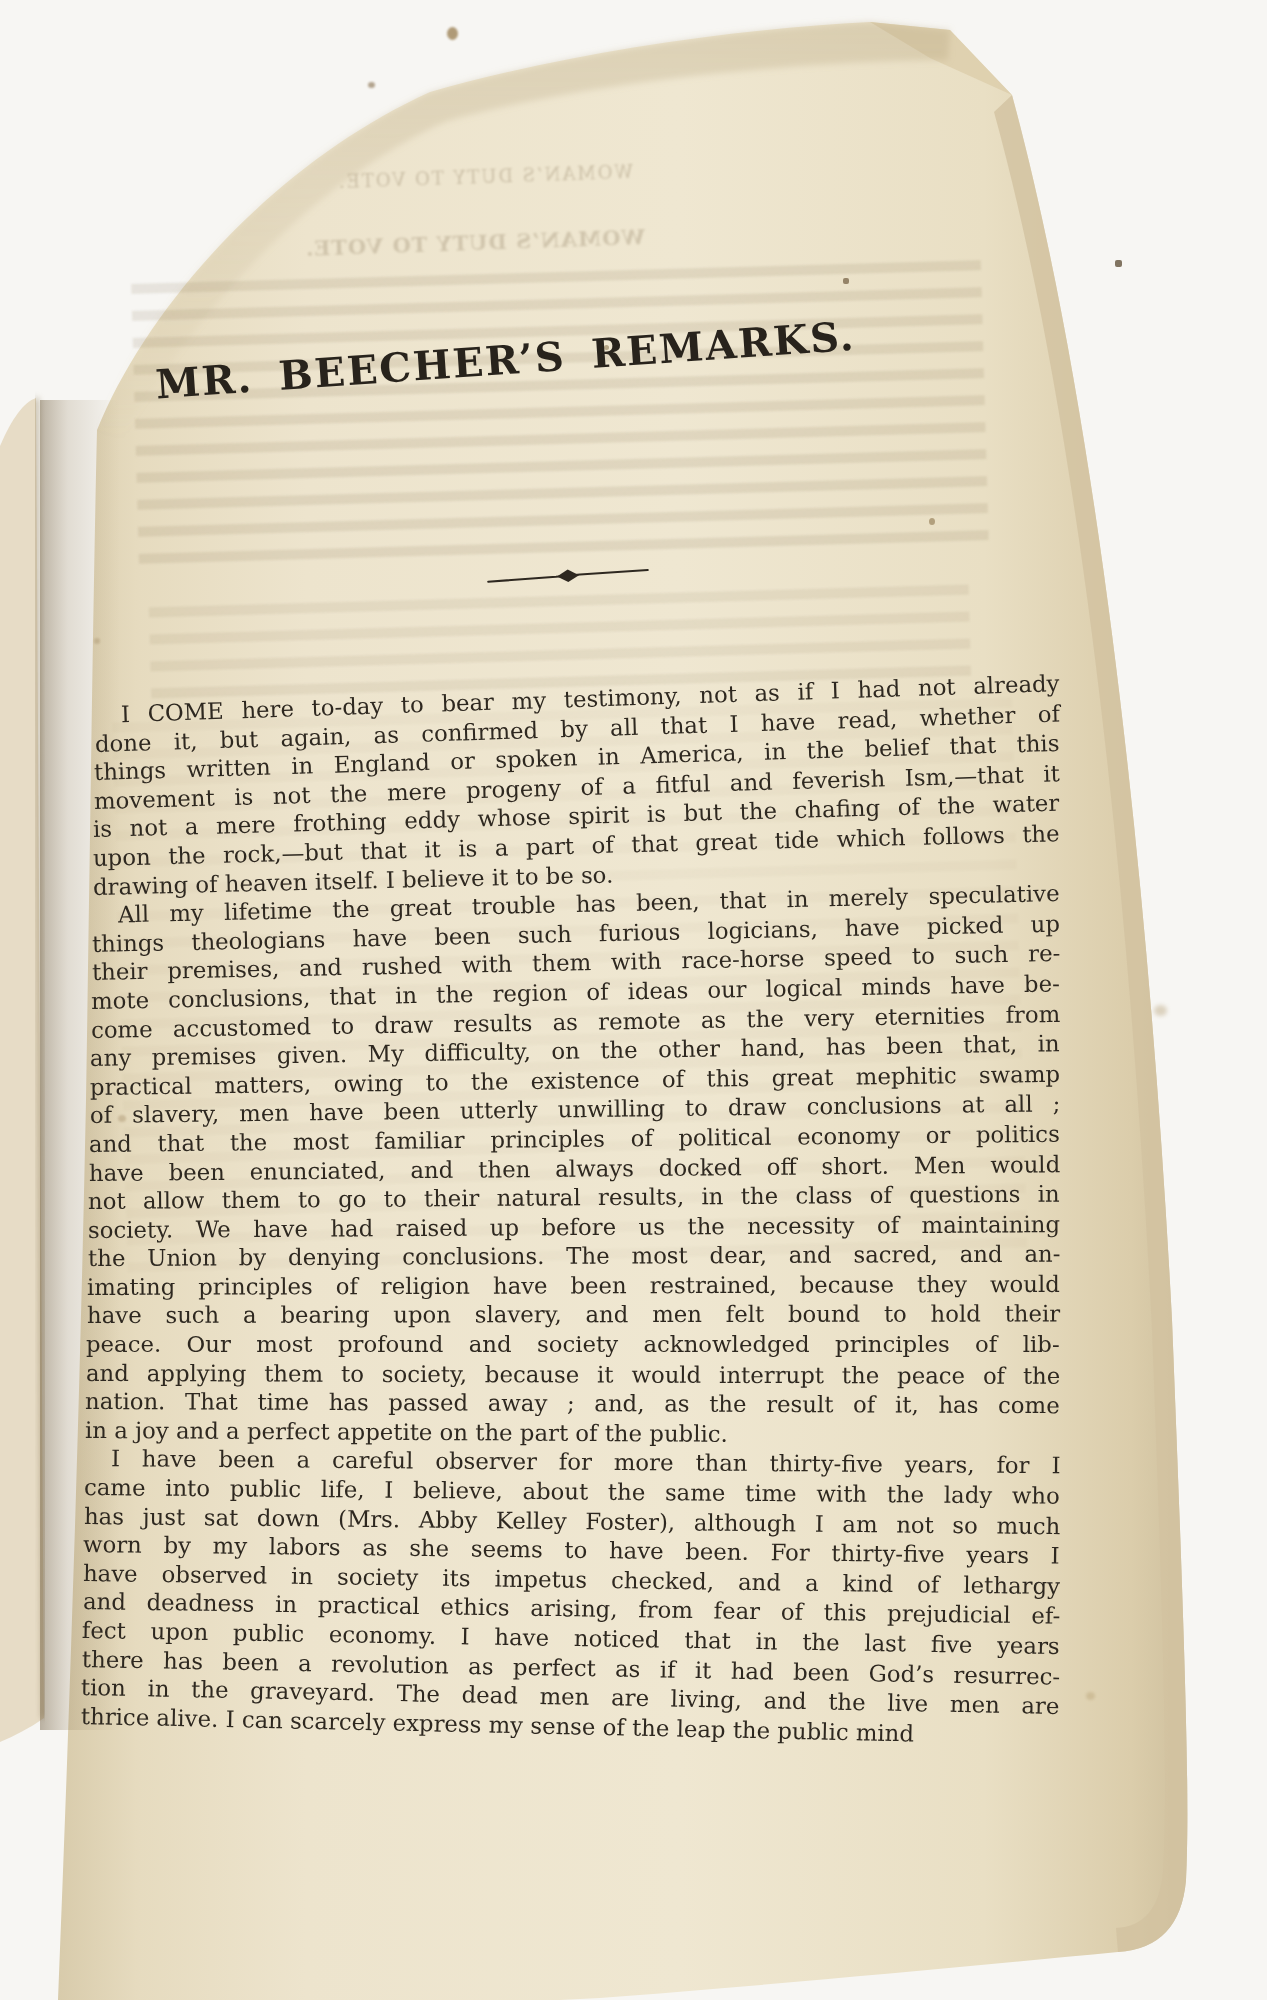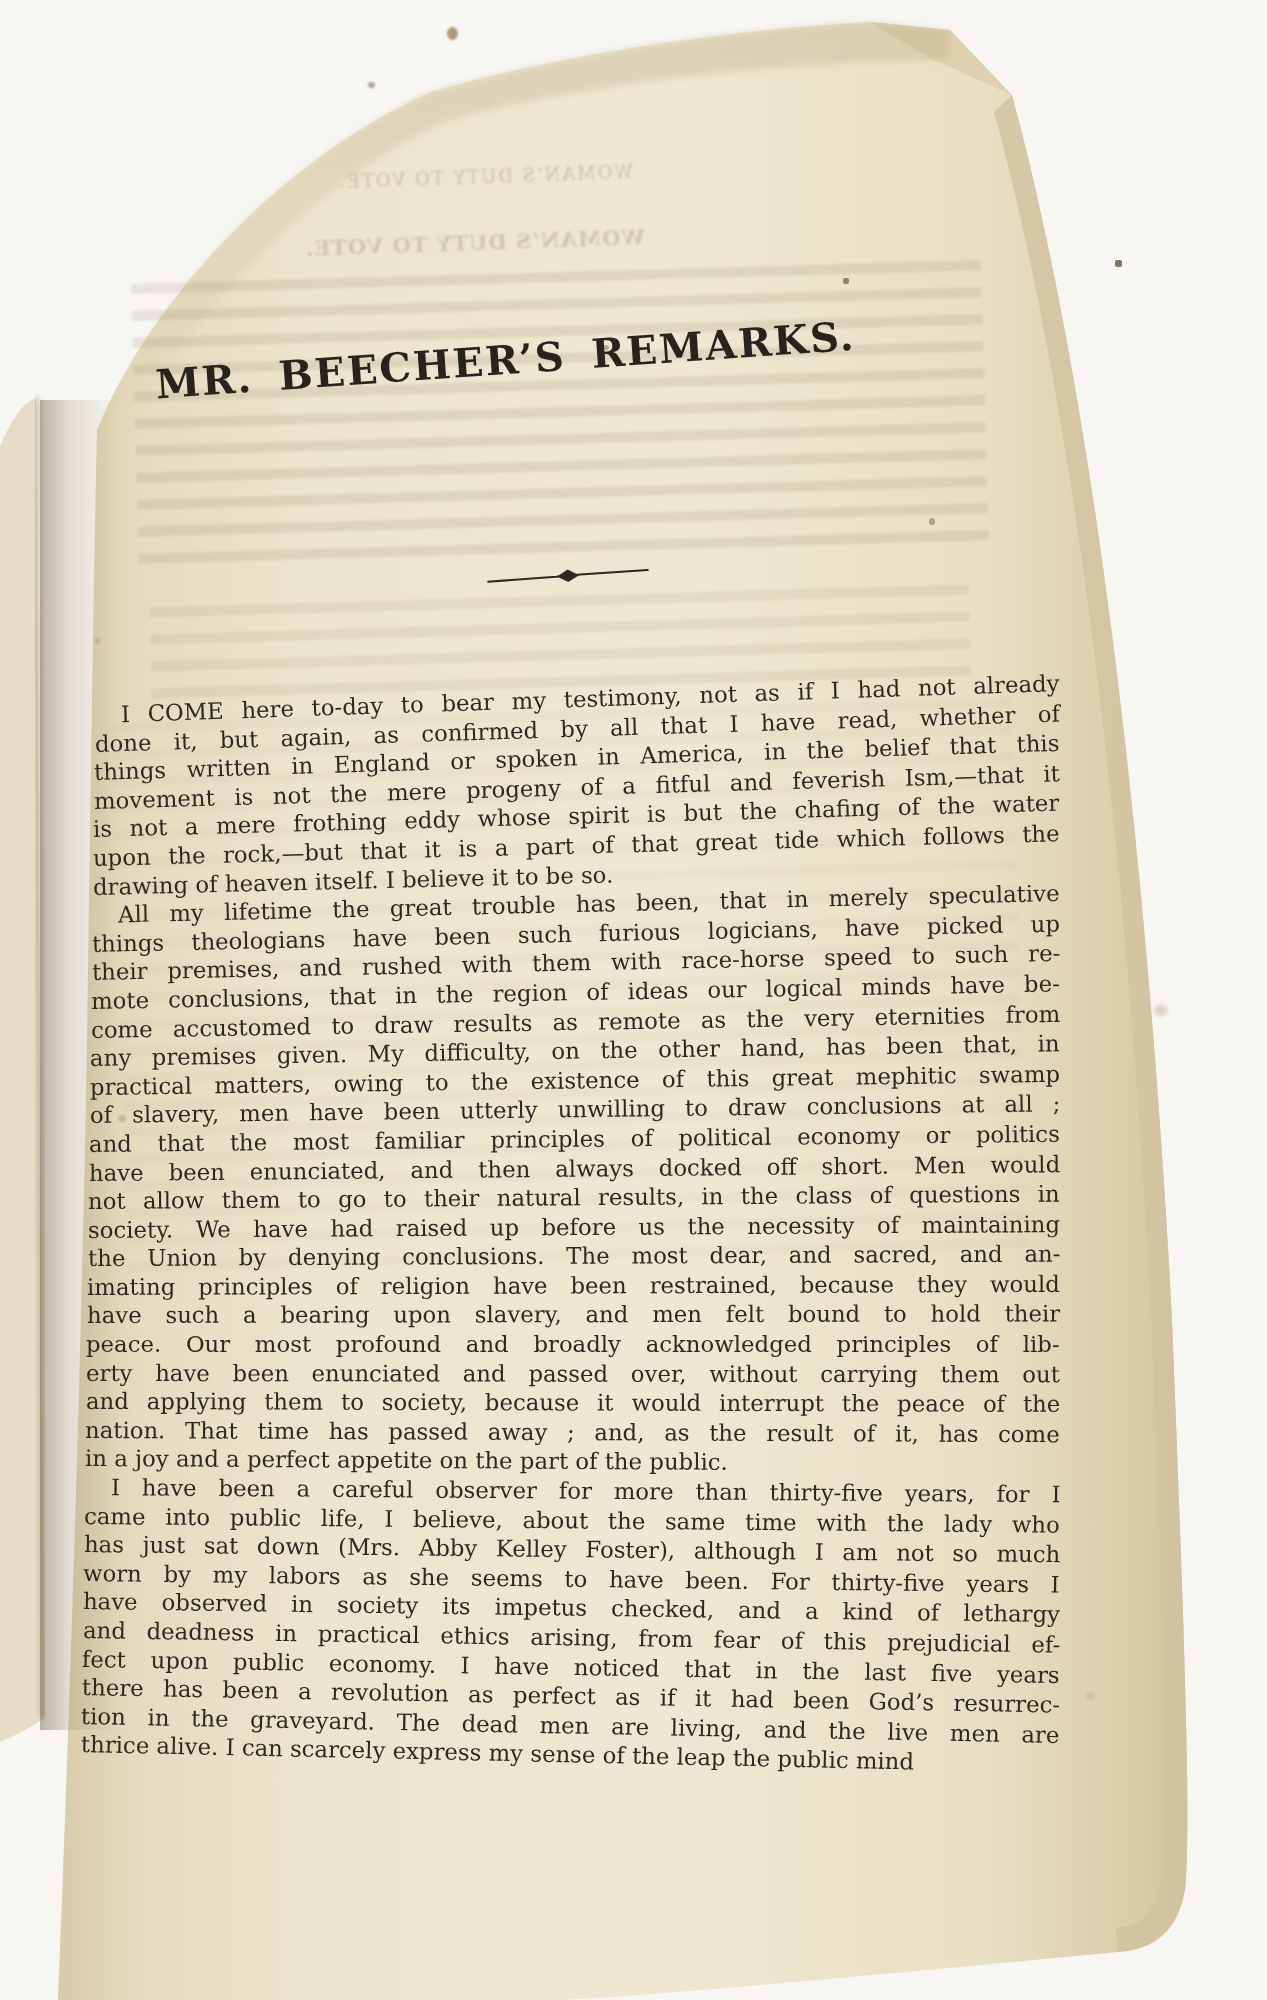--- a/index.html
+++ b/index.html
@@ -139,22 +139,21 @@
       <div class="line" style="transform: rotate(-0.87deg); margin-left: 5.3px;">any premises given.  My difficulty, on the other hand, has been that, in</div>
       <div class="line" style="transform: rotate(-0.78deg); margin-left: 4.9px;">practical matters, owing to the existence of this great mephitic swamp</div>
       <div class="line" style="transform: rotate(-0.69deg); margin-left: 4.6px;">of slavery, men have been utterly unwilling to draw conclusions at all ;</div>
       <div class="line" style="transform: rotate(-0.61deg); margin-left: 4.2px;">and that the most familiar principles of political economy or politics</div>
       <div class="line" style="transform: rotate(-0.52deg); margin-left: 3.8px;">have been enunciated, and then always docked off short.  Men would</div>
       <div class="line" style="transform: rotate(-0.44deg); margin-left: 3.4px;">not allow them to go to their natural results, in the class of questions in</div>
       <div class="line" style="transform: rotate(-0.35deg); margin-left: 3px;">society.  We have had raised up before us the necessity of maintaining</div>
       <div class="line" style="transform: rotate(-0.26deg); margin-left: 2.6px;">the Union by denying conclusions.  The most dear, and sacred, and an-</div>
       <div class="line" style="transform: rotate(-0.18deg); margin-left: 2.2px;">imating principles of religion have been restrained, because they would</div>
       <div class="line" style="transform: rotate(-0.09deg); margin-left: 1.8px;">have such a bearing upon slavery, and men felt bound to hold their</div>
-      <div class="line" style="transform: rotate(-0.01deg); margin-left: 1.4px;">peace.  Our most profound and broadly acknowledged principles of lib-</div>
-      <div class="line" style="transform: rotate(0.08deg); margin-left: 1.1px;">erty have been enunciated and passed over, without carrying them out</div>
+      <div class="line" style="transform: rotate(-0.01deg); margin-left: 1.4px;">peace.  Our most profound and society acknowledged principles of lib-</div>
       <div class="line" style="transform: rotate(0.17deg); margin-left: 0.7px;">and applying them to society, because it would interrupt the peace of the</div>
       <div class="line" style="transform: rotate(0.25deg); margin-left: 0.3px;">nation.  That time has passed away ; and, as the result of it, has come</div>
       <div class="line last" style="transform: rotate(0.34deg); margin-left: -0.1px;">in a joy and a perfect appetite on the part of the public.</div>
       <div class="line first" style="transform: rotate(0.43deg); margin-left: -0.5px;">I have been a careful observer for more than thirty-five years, for I</div>
       <div class="line" style="transform: rotate(0.51deg); margin-left: -0.9px;">came into public life, I believe, about the same time with the lady who</div>
       <div class="line" style="transform: rotate(0.6deg); margin-left: -1.3px;">has just sat down (Mrs. Abby Kelley Foster), although I am not so much</div>
       <div class="line" style="transform: rotate(0.68deg); margin-left: -1.7px;">worn by my labors as she seems to have been.  For thirty-five years I</div>
       <div class="line" style="transform: rotate(0.77deg); margin-left: -2.1px;">have observed in society its impetus checked, and a kind of lethargy</div>
       <div class="line" style="transform: rotate(0.86deg); margin-left: -2.4px;">and deadness in practical ethics arising, from fear of this prejudicial ef-</div>
       <div class="line" style="transform: rotate(0.94deg); margin-left: -2.8px;">fect upon public economy.  I have noticed that in the last five years</div>

